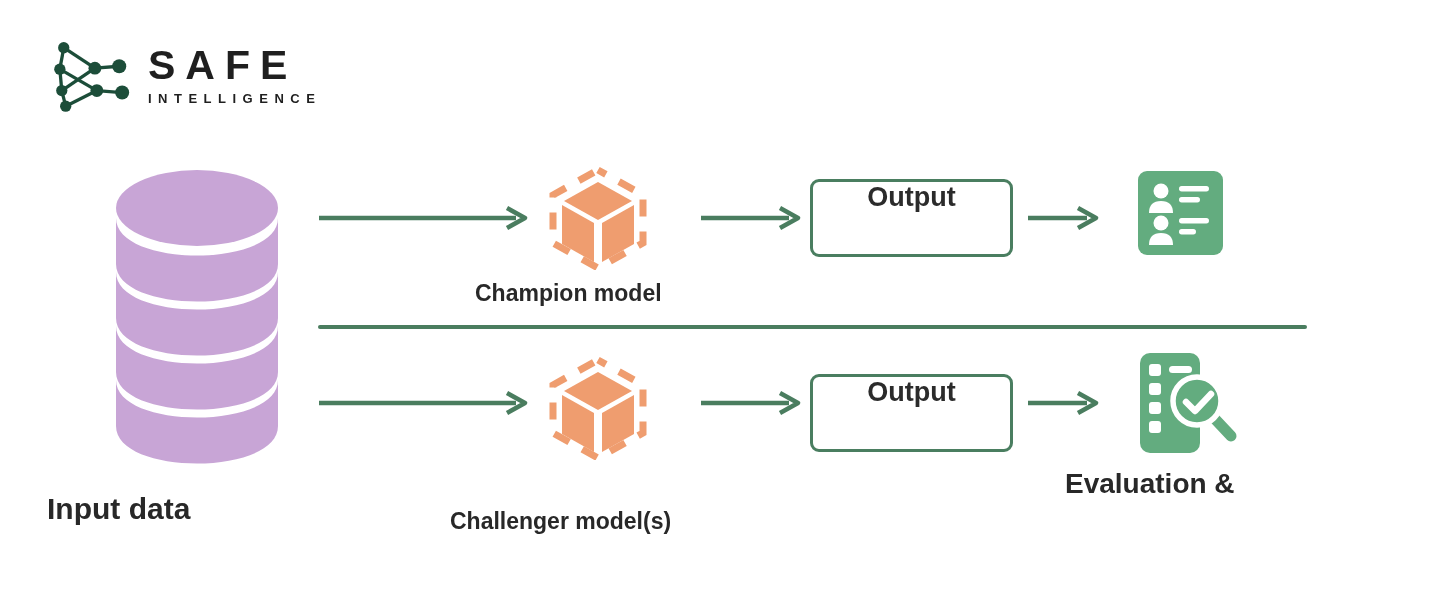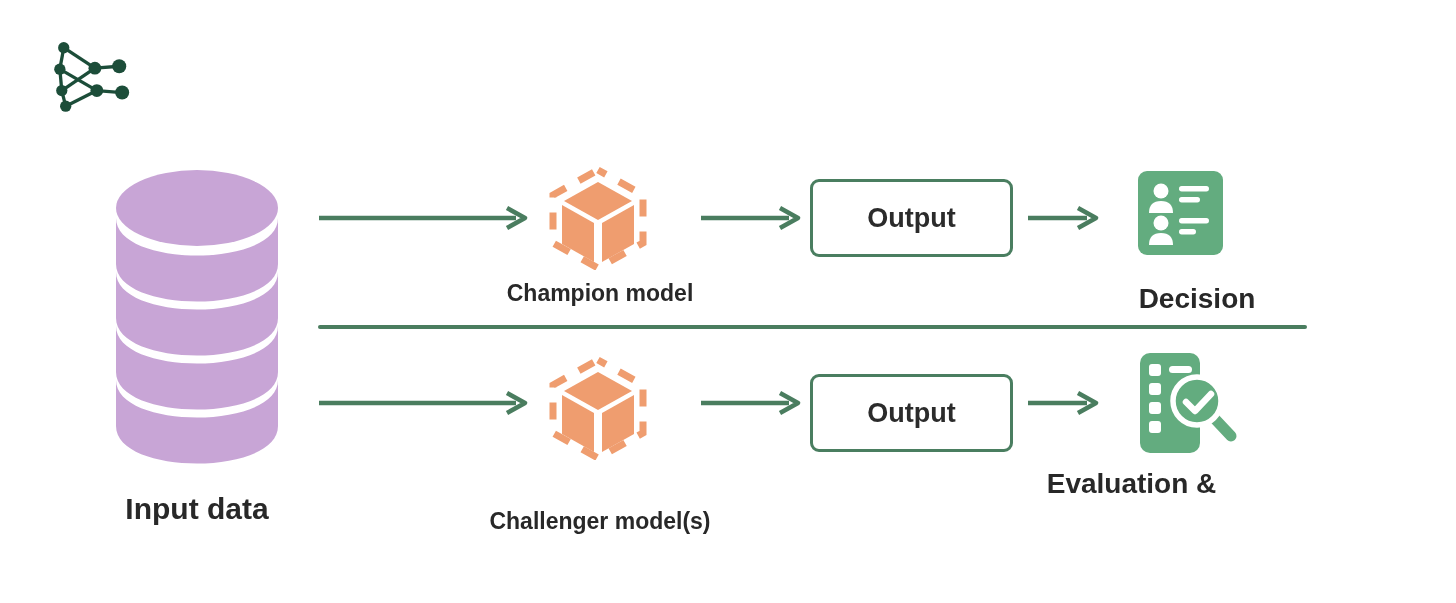--- a/index.html
+++ b/index.html
@@ -4,27 +4,27 @@
 <style>
   html,body{margin:0;padding:0;background:#fff;}
   #stage{position:relative;width:1456px;height:603px;background:#ffffff;overflow:hidden;
          font-family:"Liberation Sans",sans-serif;color:#262626;}
   .abs{position:absolute;}
   
   .logo{left:48px;top:38px;display:flex;align-items:center;gap:14px;}
   .logo-title{font-size:41px;font-weight:700;letter-spacing:10px;color:#1f1f1f;line-height:1;}
   .logo-sub{font-size:13px;font-weight:600;letter-spacing:6.5px;color:#1f1f1f;margin-top:5px;}
   
-  .lbl{font-weight:700;text-align:center;color:#282828;line-height:1.15;}
+  .lbl{font-weight:700;color:#282828;line-height:1.15;}
   .lbl-big{font-size:30px;}
   .lbl-mid{font-size:28px;}
   .lbl-sm{font-size:23px;}
   
   .outbox{width:203px;height:78px;box-sizing:border-box;border:3.5px solid #4A7E60;border-radius:9px;
-          background:#fff;display:flex;align-items:center;justify-content:center;
+          background:#fff;display:flex;align-items:flex-start;justify-content:center;
           font-size:27px;font-weight:700;color:#2b2b2b;}
   .divider{height:4px;background:#4A7D5F;border-radius:2px;}
 </style>
 </head>
 <body>
 
 <div id="stage">
 
   <div class="abs logo">
     <svg width="86" height="74" viewBox="0 0 88 76">
@@ -43,20 +43,24 @@
         <circle cx="16" cy="10" r="5.8"></circle>
           <circle cx="12" cy="32" r="5.8"></circle>
         <circle cx="14" cy="54" r="5.8"></circle>
           <circle cx="18" cy="70" r="5.8"></circle>
         <circle cx="48" cy="31" r="6.6"></circle>
           <circle cx="50" cy="54" r="6.6"></circle>
         <circle cx="73" cy="29" r="7.2"></circle>
           <circle cx="76" cy="56" r="7.2"></circle>
       </g>
     </svg>
+    <div>
+      <div class="logo-title">SAFE</div>
+      <div class="logo-sub">INTELLIGENCE</div>
+    </div>
   </div>
 
   <svg class="abs" style="left:114px;top:168px;" width="166" height="300" viewBox="0 0 166 300">
     <g fill="#C8A5D6">
       <ellipse cx="83" cy="40" rx="81" ry="38"></ellipse>
       <path d="M2 50 C2 100 164 100 164 50 L164 96 C164 146 2 146 2 96 Z"></path>
       <path d="M2 104 C2 154 164 154 164 104 L164 150 C164 200 2 200 2 150 Z"></path>
       <path d="M2 158 C2 208 164 208 164 158 L164 204 C164 254 2 254 2 204 Z"></path>
       <path d="M2 212 C2 262 164 262 164 212 L164 258 C164 308 2 308 2 258 Z"></path>
     </g>
@@ -98,21 +102,20 @@
       <circle cx="23" cy="20" r="7.5"></circle>
       <path d="M11 42 Q11 30 23 30 Q35 30 35 42 Z"></path>
       <rect x="41" y="15" width="30" height="5.5" rx="2.7"></rect>
       <rect x="41" y="26" width="21" height="5.5" rx="2.7"></rect>
       <circle cx="23" cy="52" r="7.5"></circle>
       <path d="M11 74 Q11 62 23 62 Q35 62 35 74 Z"></path>
       <rect x="41" y="47" width="30" height="5.5" rx="2.7"></rect>
       <rect x="41" y="58" width="17" height="5.5" rx="2.7"></rect>
     </g>
   </svg>
-  <div class="abs lbl lbl-mid" style="left:1097px;top:283px;width:200px;">Decision</div>
 
   <div class="abs divider" style="left:318px;top:325px;width:989px;"></div>
 
   <svg class="abs" style="left:318px;top:390px;" width="210" height="26" viewBox="0 0 210 26">
     <line x1="1" y1="13" x2="198" y2="13" stroke="#4A7D5F" stroke-width="4.5"></line>
     <path d="M189 3 L207 13 L189 23" fill="none" stroke="#4A7D5F" stroke-width="4.5" stroke-linejoin="round"></path>
   </svg>
 
   <svg class="abs" style="left:546px;top:356px;" width="104" height="104" viewBox="0 0 104 104">
     <path d="M52 4 L97 29 L97 77 L52 102 L7 77 L7 29 Z" fill="none" stroke="#EF9D6F" stroke-width="7" stroke-dasharray="17 15" stroke-dashoffset="8"></path>
@@ -145,17 +148,17 @@
       <rect x="9" y="30" width="12" height="12" rx="3"></rect>
       <rect x="9" y="49" width="12" height="12" rx="3"></rect>
       <rect x="9" y="68" width="12" height="12" rx="3"></rect>
       <rect x="29" y="13" width="23" height="7" rx="3.5"></rect>
     </g>
     <line x1="74" y1="64" x2="92" y2="84" stroke="#ffffff" stroke-width="17" stroke-linecap="round"></line>
     <line x1="75" y1="66" x2="91" y2="83" stroke="#63AC7F" stroke-width="11" stroke-linecap="round"></line>
     <circle cx="57" cy="48" r="24" fill="#63AC7F" stroke="#ffffff" stroke-width="5.5"></circle>
     <path d="M46 49 L55 58 L71 41" fill="none" stroke="#ffffff" stroke-width="6.5" stroke-linecap="round" stroke-linejoin="round"></path>
   </svg>
-  <div class="abs lbl lbl-mid" style="left:1004px;top:468px;width:255px;">
+  <div class="abs lbl lbl-mid" style="left:1065px;top:468px;width:255px;">
     <div>Evaluation &amp;</div>
   </div>
 
 </div>
 
 </body></html>

